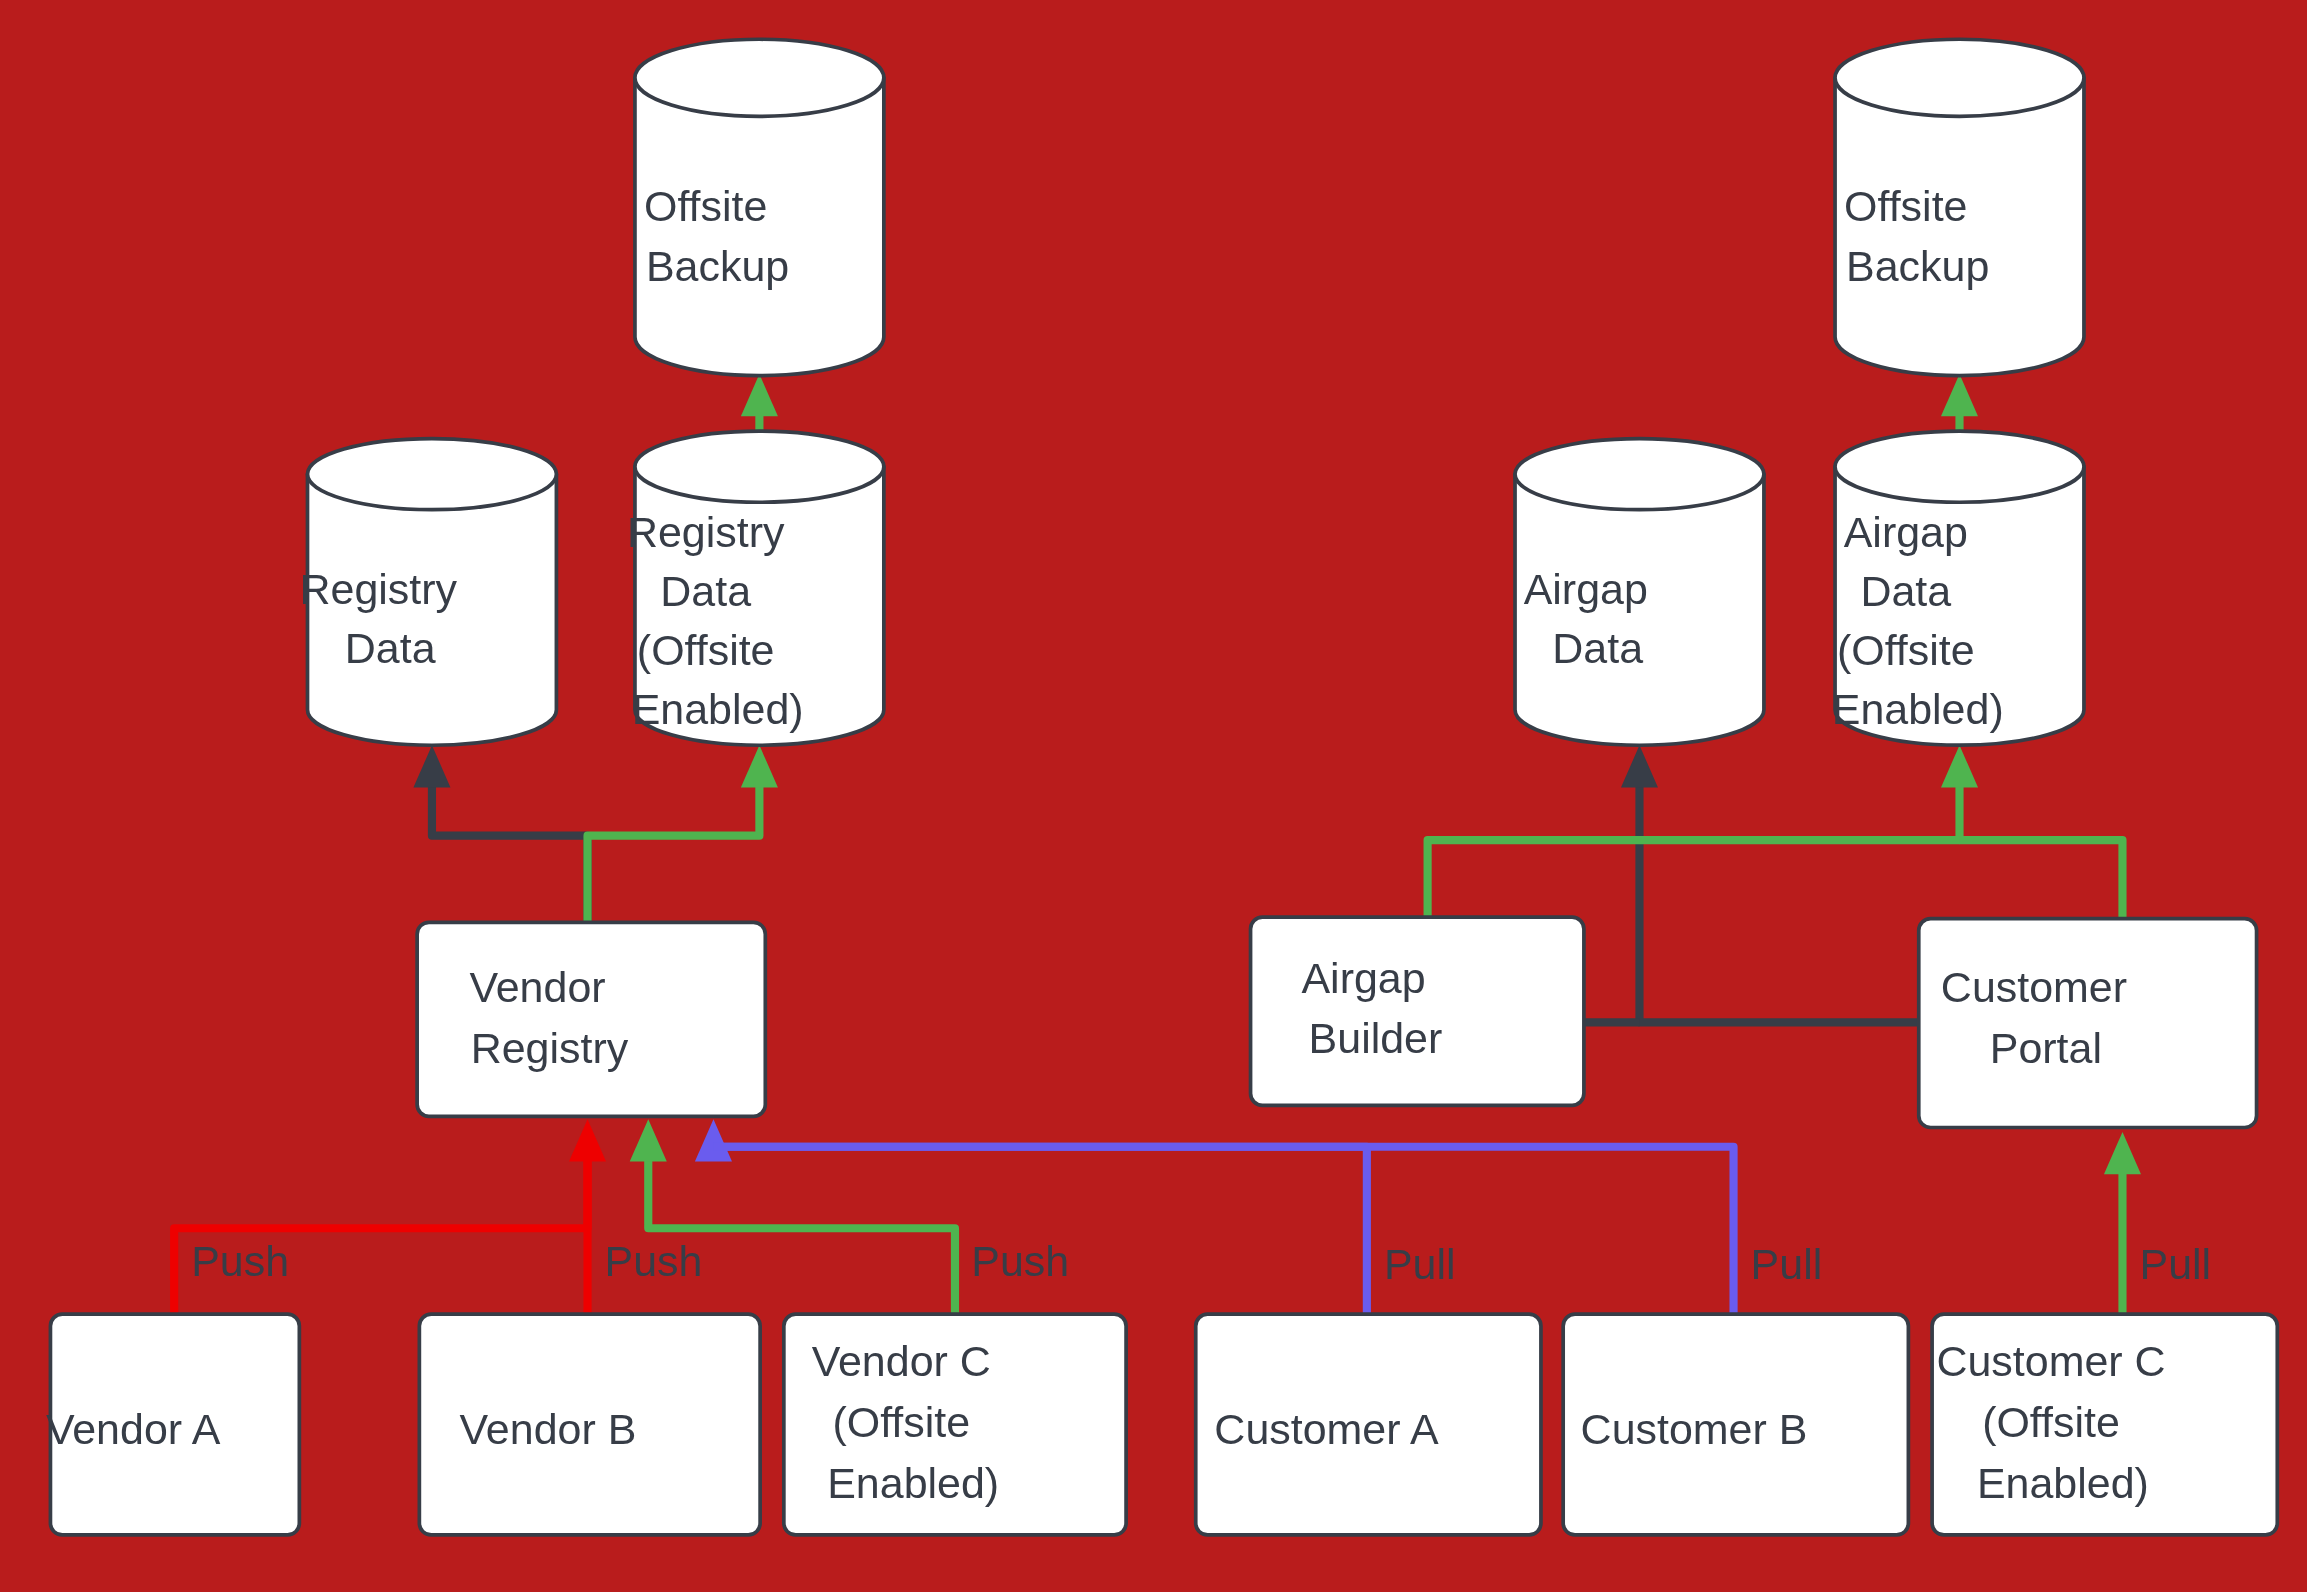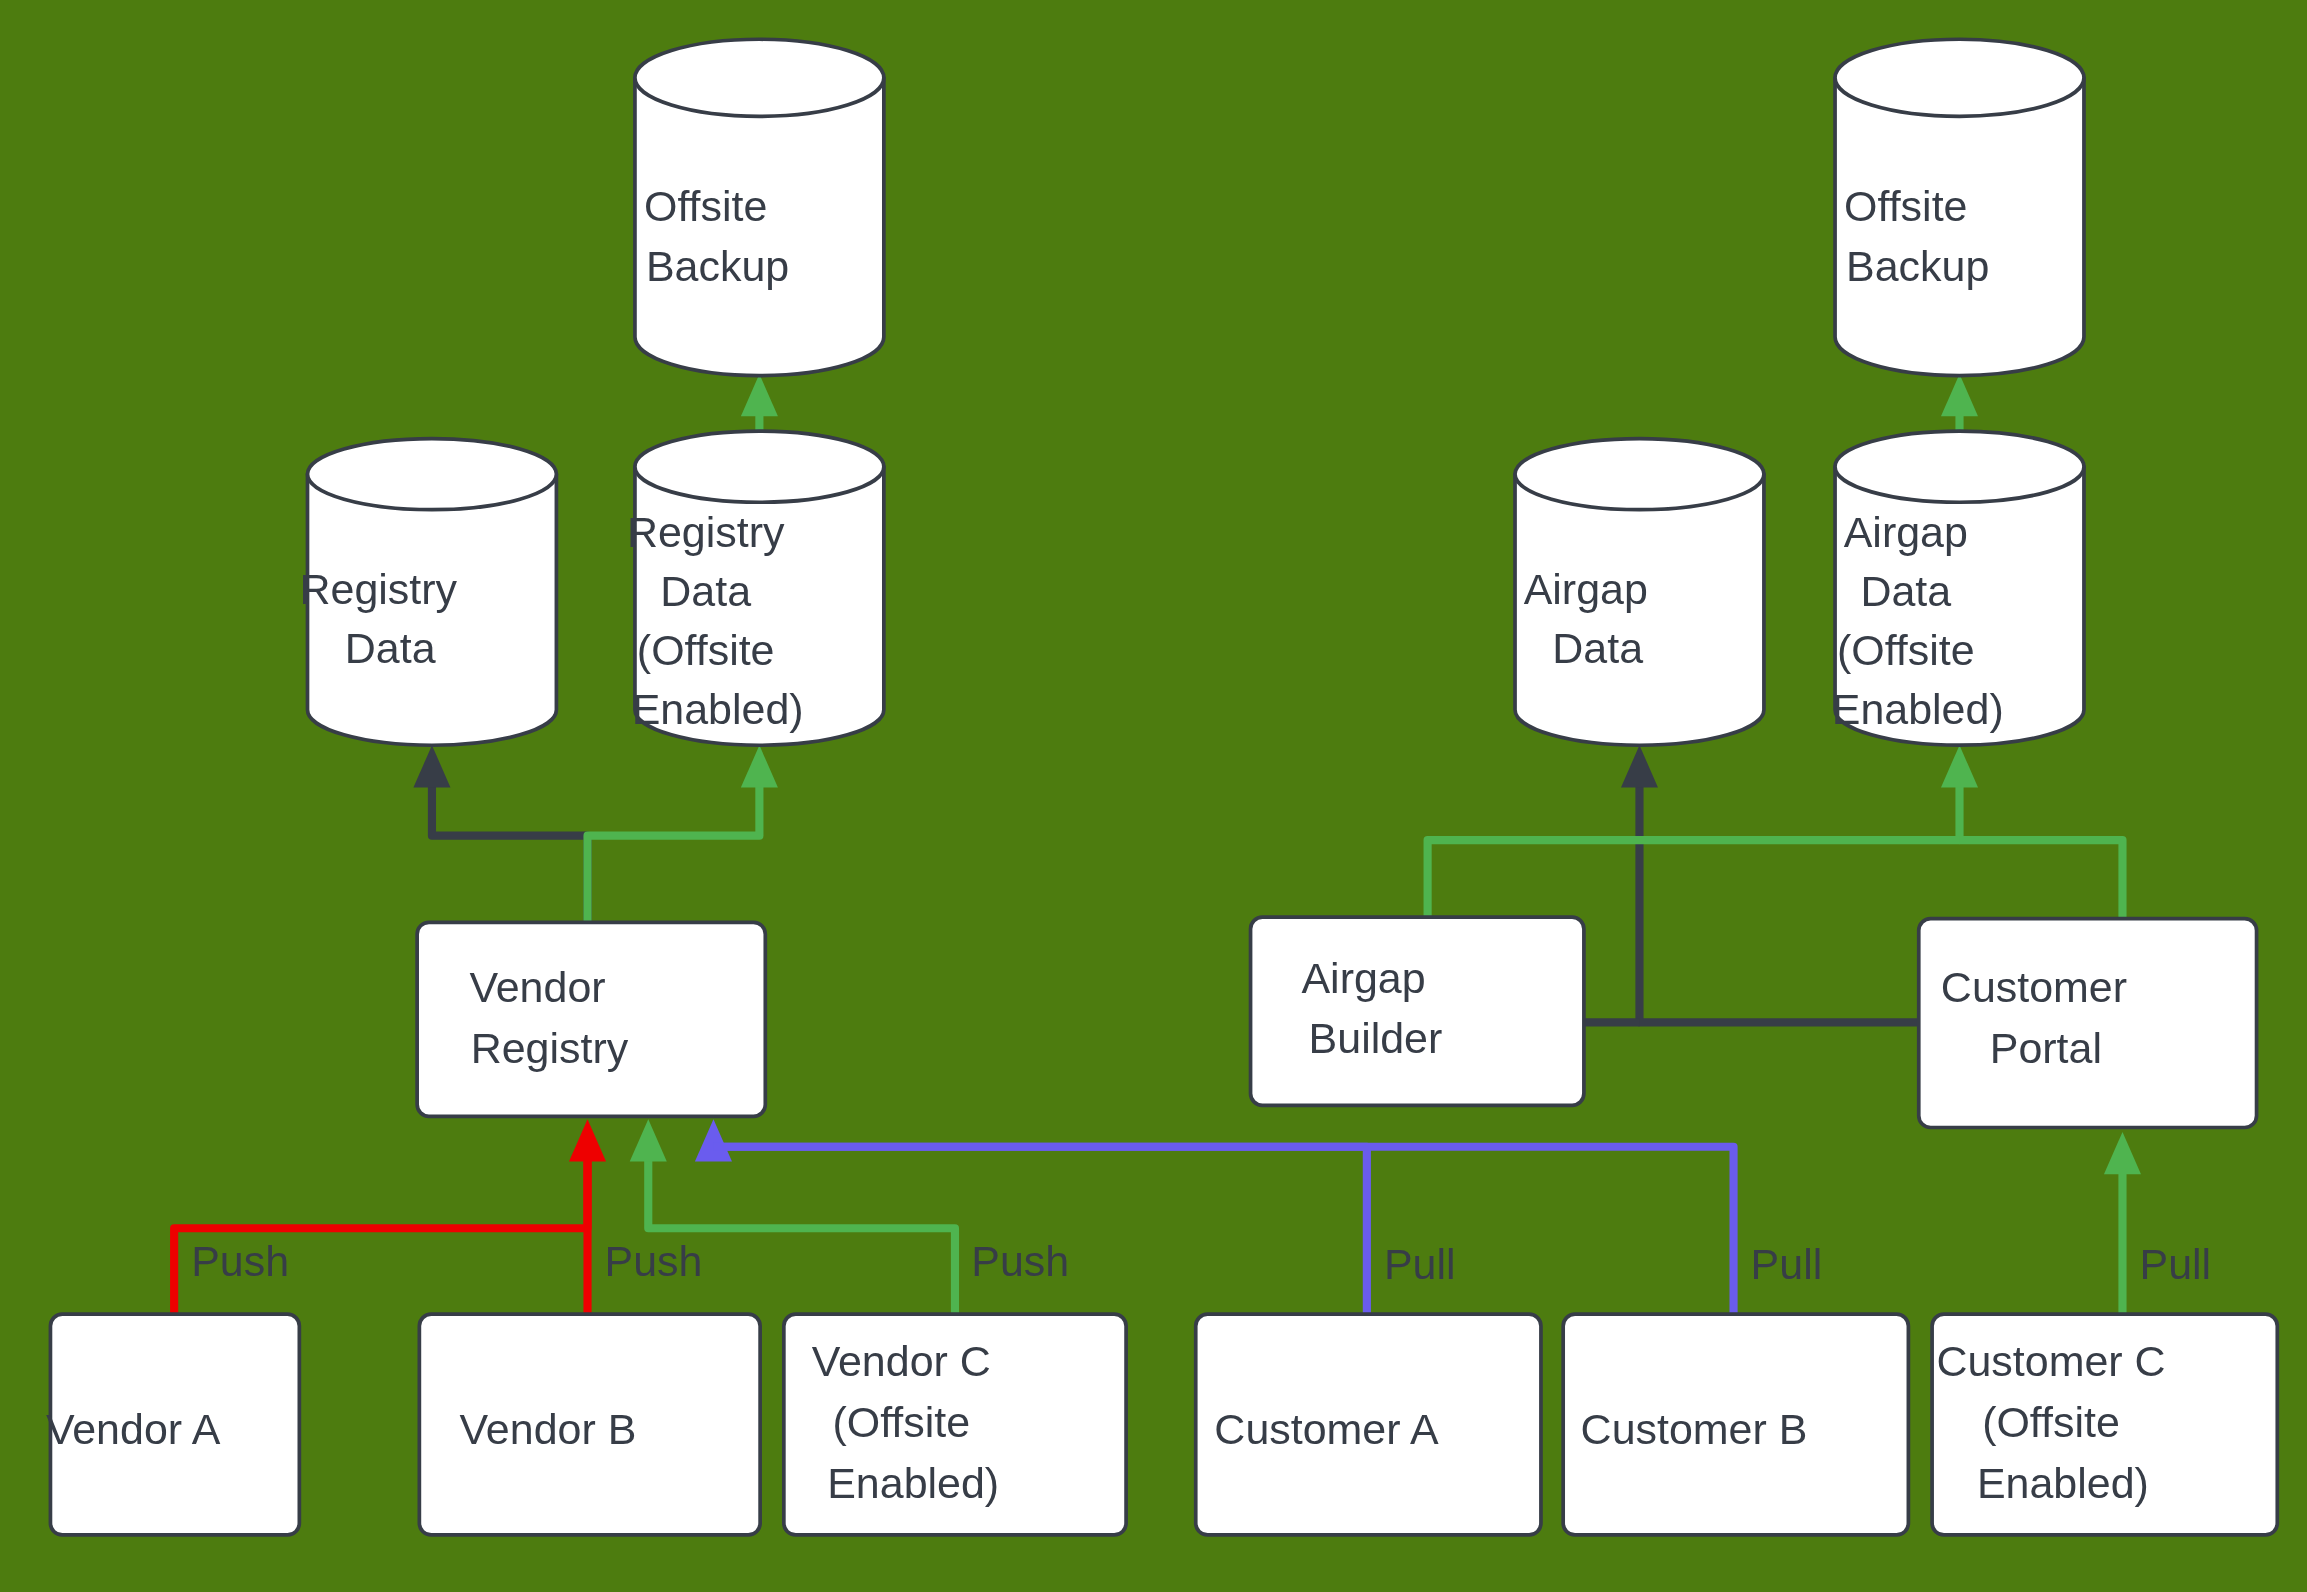--- a/index.html
+++ b/index.html
@@ -7,21 +7,21 @@
     padding: 0;
     background: #ffffff;
   }
   body {
     font-family: "Liberation Sans", sans-serif;
   }
   #diagram-root {
     position: relative;
     width: 2307px;
     height: 1592px;
-    background: #4d7c0f;
+    background: #b91c1c;
     overflow: hidden;
   }
   svg.diagram-canvas {
     position: absolute;
     top: 0;
     left: 0;
     width: 2307px;
     height: 1592px;
   }
   .node-shape {

